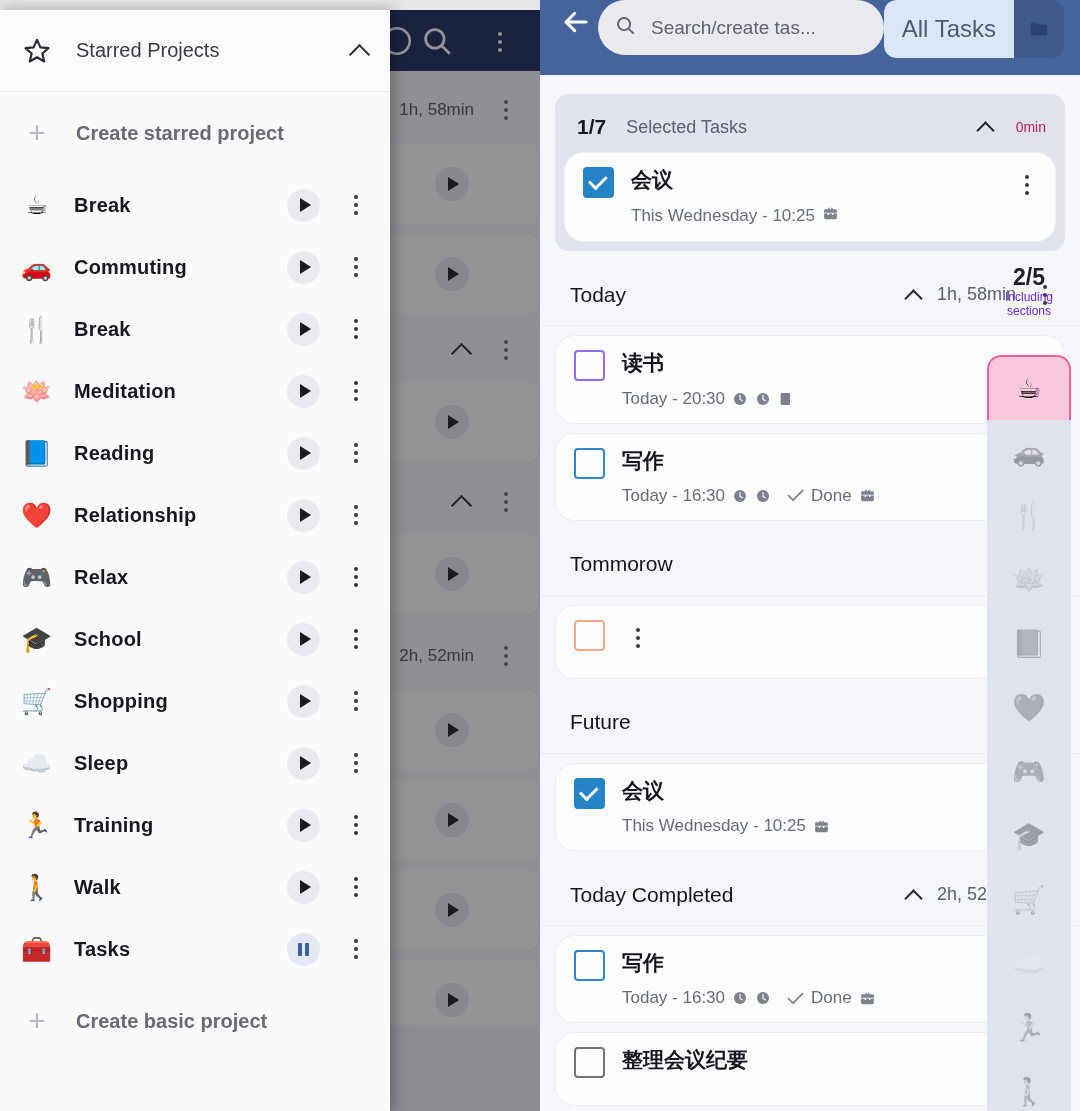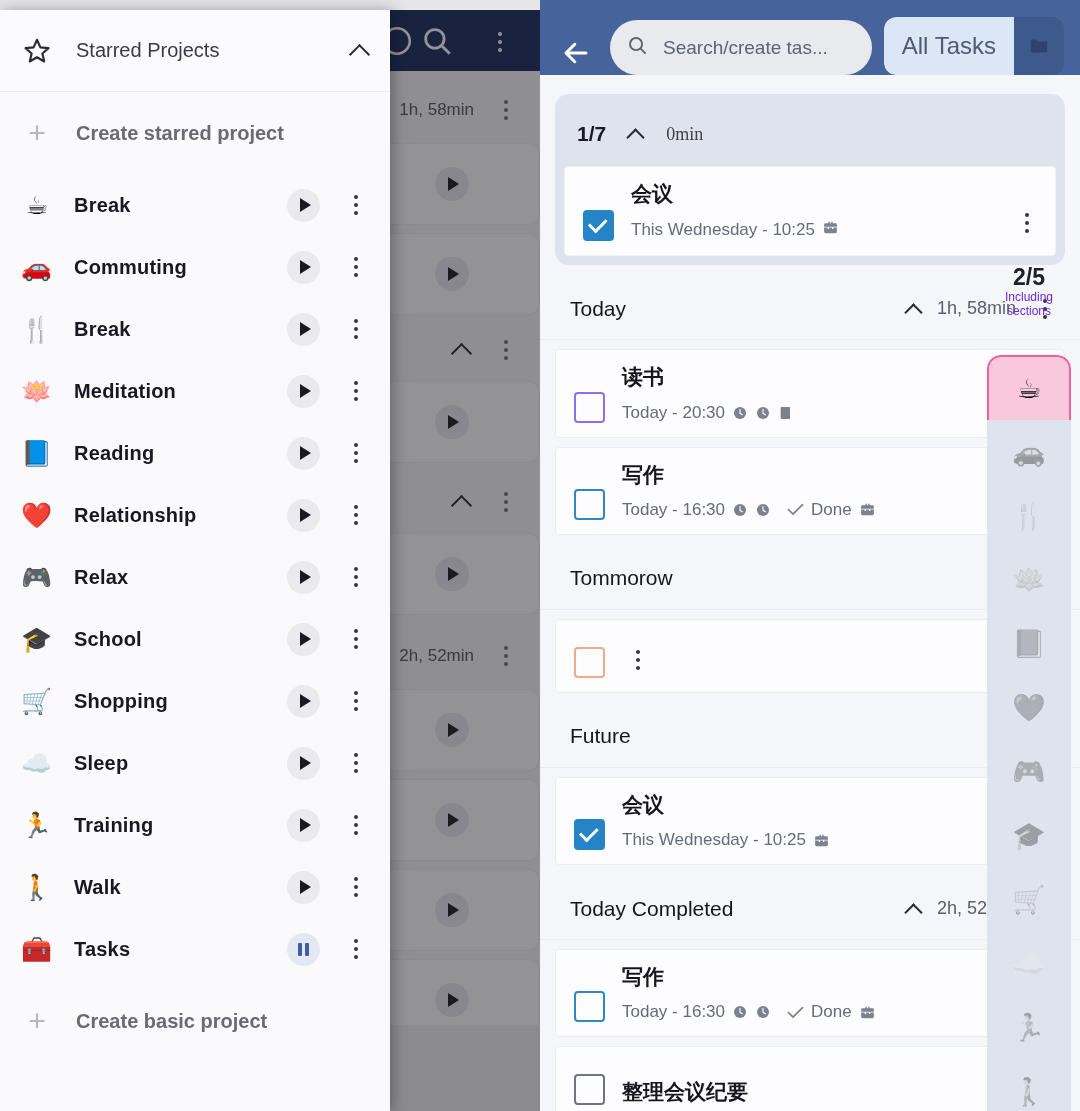--- a/index.html
+++ b/index.html
@@ -132,22 +132,22 @@
     border-left-width: 2.4px; border-top-width: 2.4px;
   }
 
   
   #right {
     position: absolute; left: 540px; top: 0; width: 540px; height: 1111px;
     background: #f5f6fa; overflow: hidden;
   }
   #r-topbar {
     position: absolute; left: 0; top: 0; width: 540px; height: 75px;
-    background: #46649b; display: flex; align-items: flex-end;
-    padding: 0 16px 0 14px; gap: 12px;
+    background: #46649b; display: flex; align-items: flex-start;
+    padding: 0 16px 0 14px; 
   }
   #r-back {
     width: 44px; height: 44px; display: flex; align-items: center;
     justify-content: center; color: #fff; flex: 0 0 auto;
   }
   #r-search {
     flex: 1; height: 55px; background: #e9eaee; border-radius: 28px;
     display: flex; align-items: center; padding: 0 16px; gap: 14px;
     min-width: 0;
   }
@@ -170,29 +170,29 @@
 
   #r-scroll {
     position: absolute; left: 0; top: 75px; width: 540px; height: 1036px;
     background: #f5f6fa; overflow: hidden;
   }
   #sel-card {
     margin: 19px 15px 0 15px; background: #dfe3ee;
     border-radius: 14px; overflow: hidden; padding-bottom: 9px;
   }
   #sel-hdr {
-    height: 72px; display: flex; align-items: center;
+    height: 58px; display: flex; align-items: center;
     padding: 8px 19px 0 22px; gap: 20px;
   }
   #sel-hdr .sel-count { font-size: 21px; font-weight: 700; color: #1a1a22; }
   #sel-hdr .sel-txt { font-size: 18px; color: #5b6070; flex: 1; }
-  #sel-hdr .sel-dur { font-size: 18px; color: #404040; font-family: Liberation Serif, serif; }
+  #sel-hdr .sel-dur { font-size: 14px; color: #be185d; }
   .task-card {
-    background: #fdfdff; border-radius: 4px; border: 1px solid #ededf1;
-    display: flex; align-items: flex-end; padding: 14px 12px 14px 18px;
+    background: #fdfdff; border-radius: 20px; border: 1px solid #ededf1;
+    display: flex; align-items: flex-start; padding: 14px 12px 14px 18px;
     gap: 17px; min-height: 74px;
   }
   #sel-card .task-card { margin: 0 9px; border-color: #f2f2f6; }
   .cbox {
     width: 31px; height: 31px; border-radius: 4px; flex: 0 0 auto;
     border: 2.6px solid #999; background: transparent;
     display: flex; align-items: center; justify-content: center;
   }
   .cbox.checked { background: #2584c6; border-color: #2584c6; }
   .cbox.checked::after {
@@ -563,20 +563,21 @@
           </svg>
         </span>
       </div>
     </div>
 
     <div id="r-scroll">
 
       <div id="sel-card">
         <div id="sel-hdr">
           <span class="sel-count">1/7</span>
+          <span class="sel-txt">Selected Tasks</span>
           <span class="chev sm"></span>
           <span class="sel-dur">0min</span>
         </div>
         <div class="task-card">
           <span class="cbox checked"></span>
           <span class="t-body">
             <span class="t-title" style="display:block">会议</span>
             <span class="t-meta">
               <span>This Wednesday - 10:25</span>
               <span>

